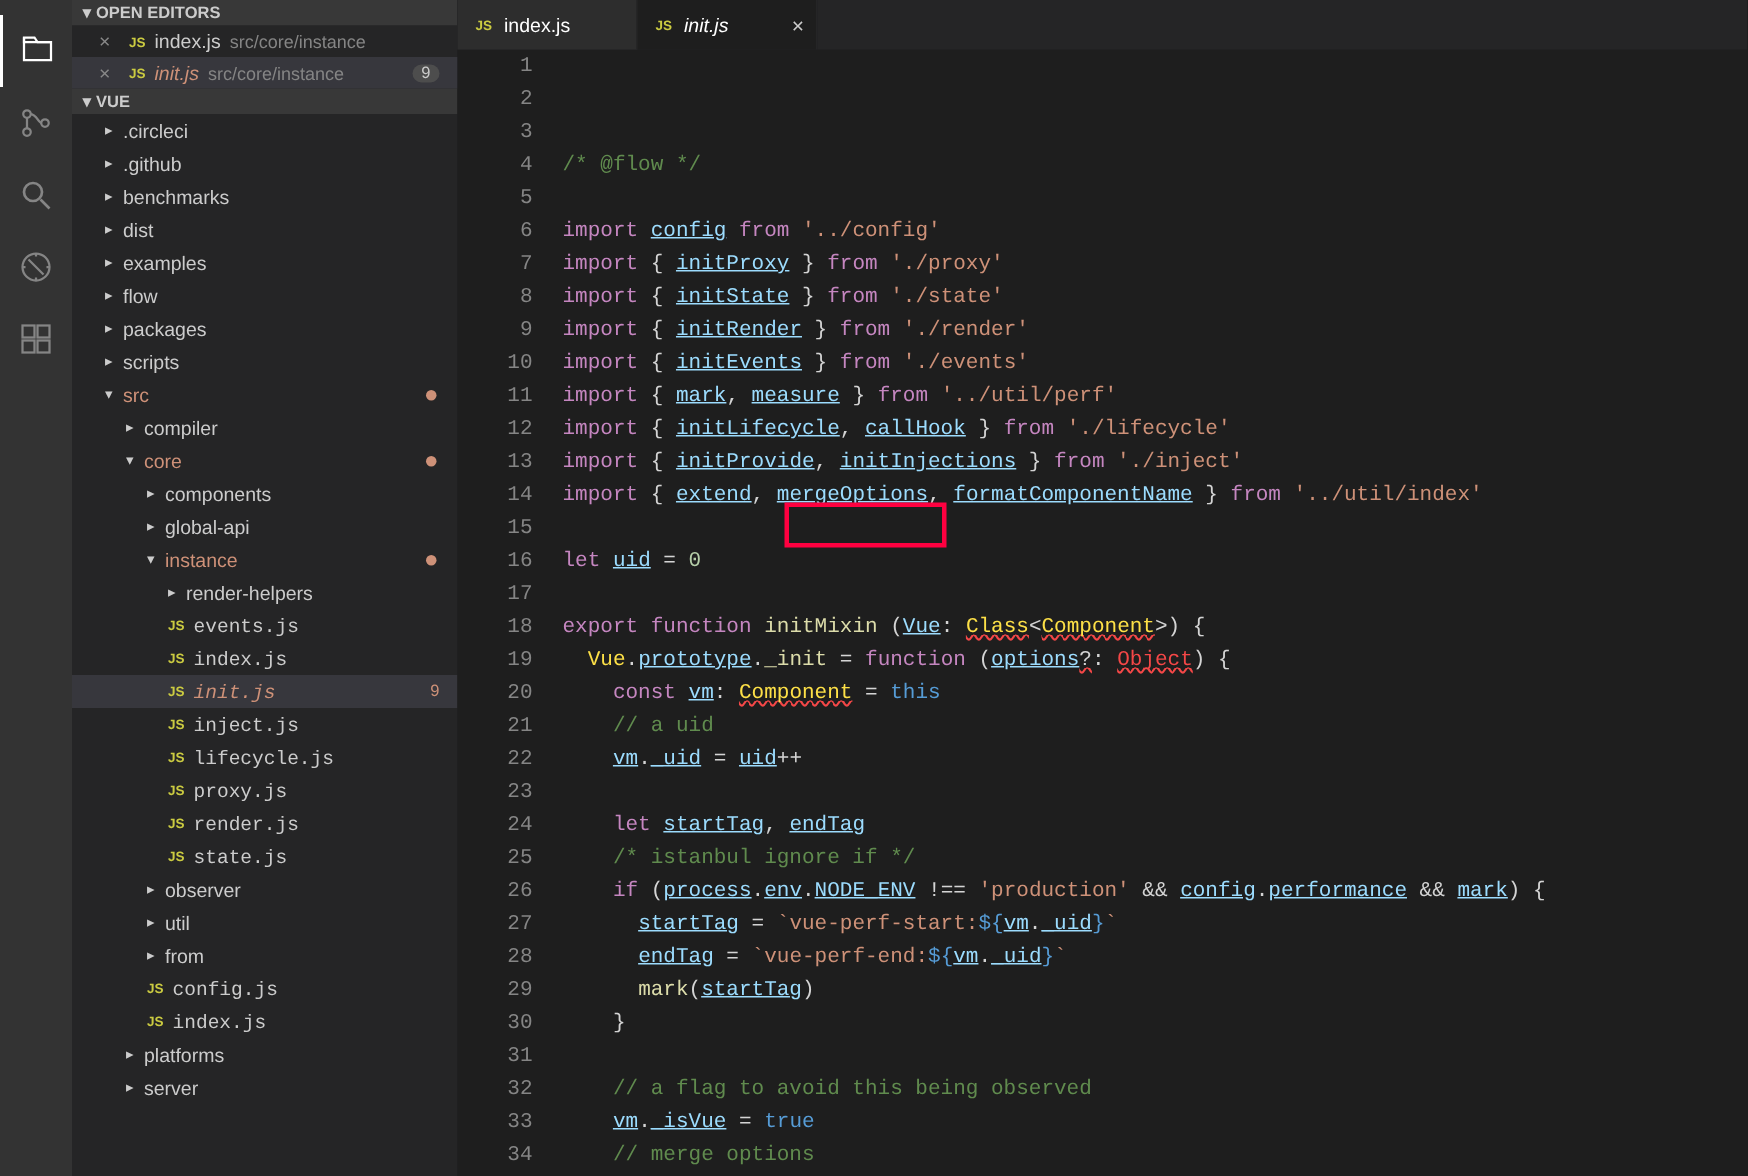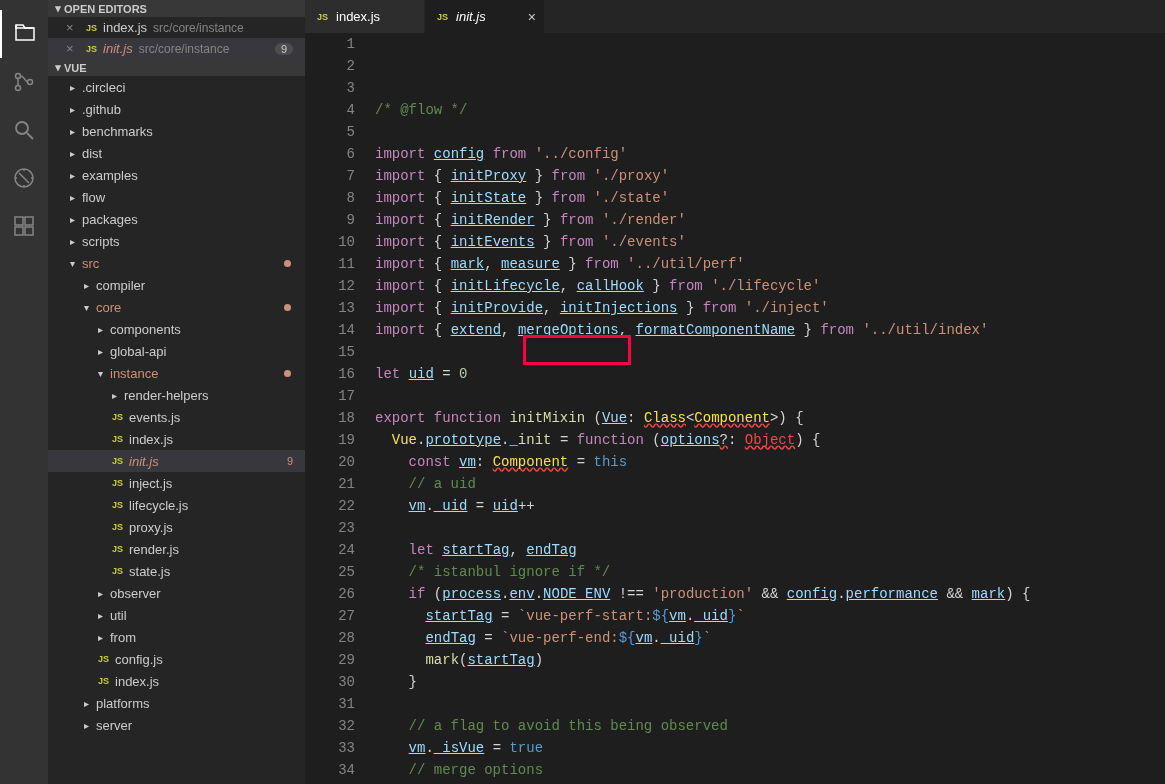--- a/index.html
+++ b/index.html
@@ -88,21 +88,21 @@
   padding: 2px 8px;
   cursor: pointer;
   position: relative;
   height: 22px;
 }
 .tree-row.selected { background: #37373d; }
 .tree-row .chev { width: 10px; font-size: 10px; color: #cccccc; margin-right: 2px; }
 .tree-row .folder-label { color: #cccccc; }
 .tree-row.accent .folder-label { color: #ce9178; }
 .tree-row .jsicon { color: #cbcb41; font-size: 9px; font-weight: bold; margin-right: 6px; }
-.tree-row .file-label { color: #cccccc; }
+.tree-row .file-label { color: #cccccc; font-family: Liberation Mono, monospace; }
 .tree-row.accentfile .file-label { color: #ce9178; font-style: italic; }
 .tree-row .mod-dot { position: absolute; right: 14px; width: 7px; height: 7px; border-radius: 50%; background: #ce9178; }
 .tree-row .badge { position: absolute; right: 12px; color: #ce9178; font-size: 11px; }
 
 .main {
   flex: 1;
   display: flex;
   flex-direction: column;
   background: #1e1e1e;
 }

